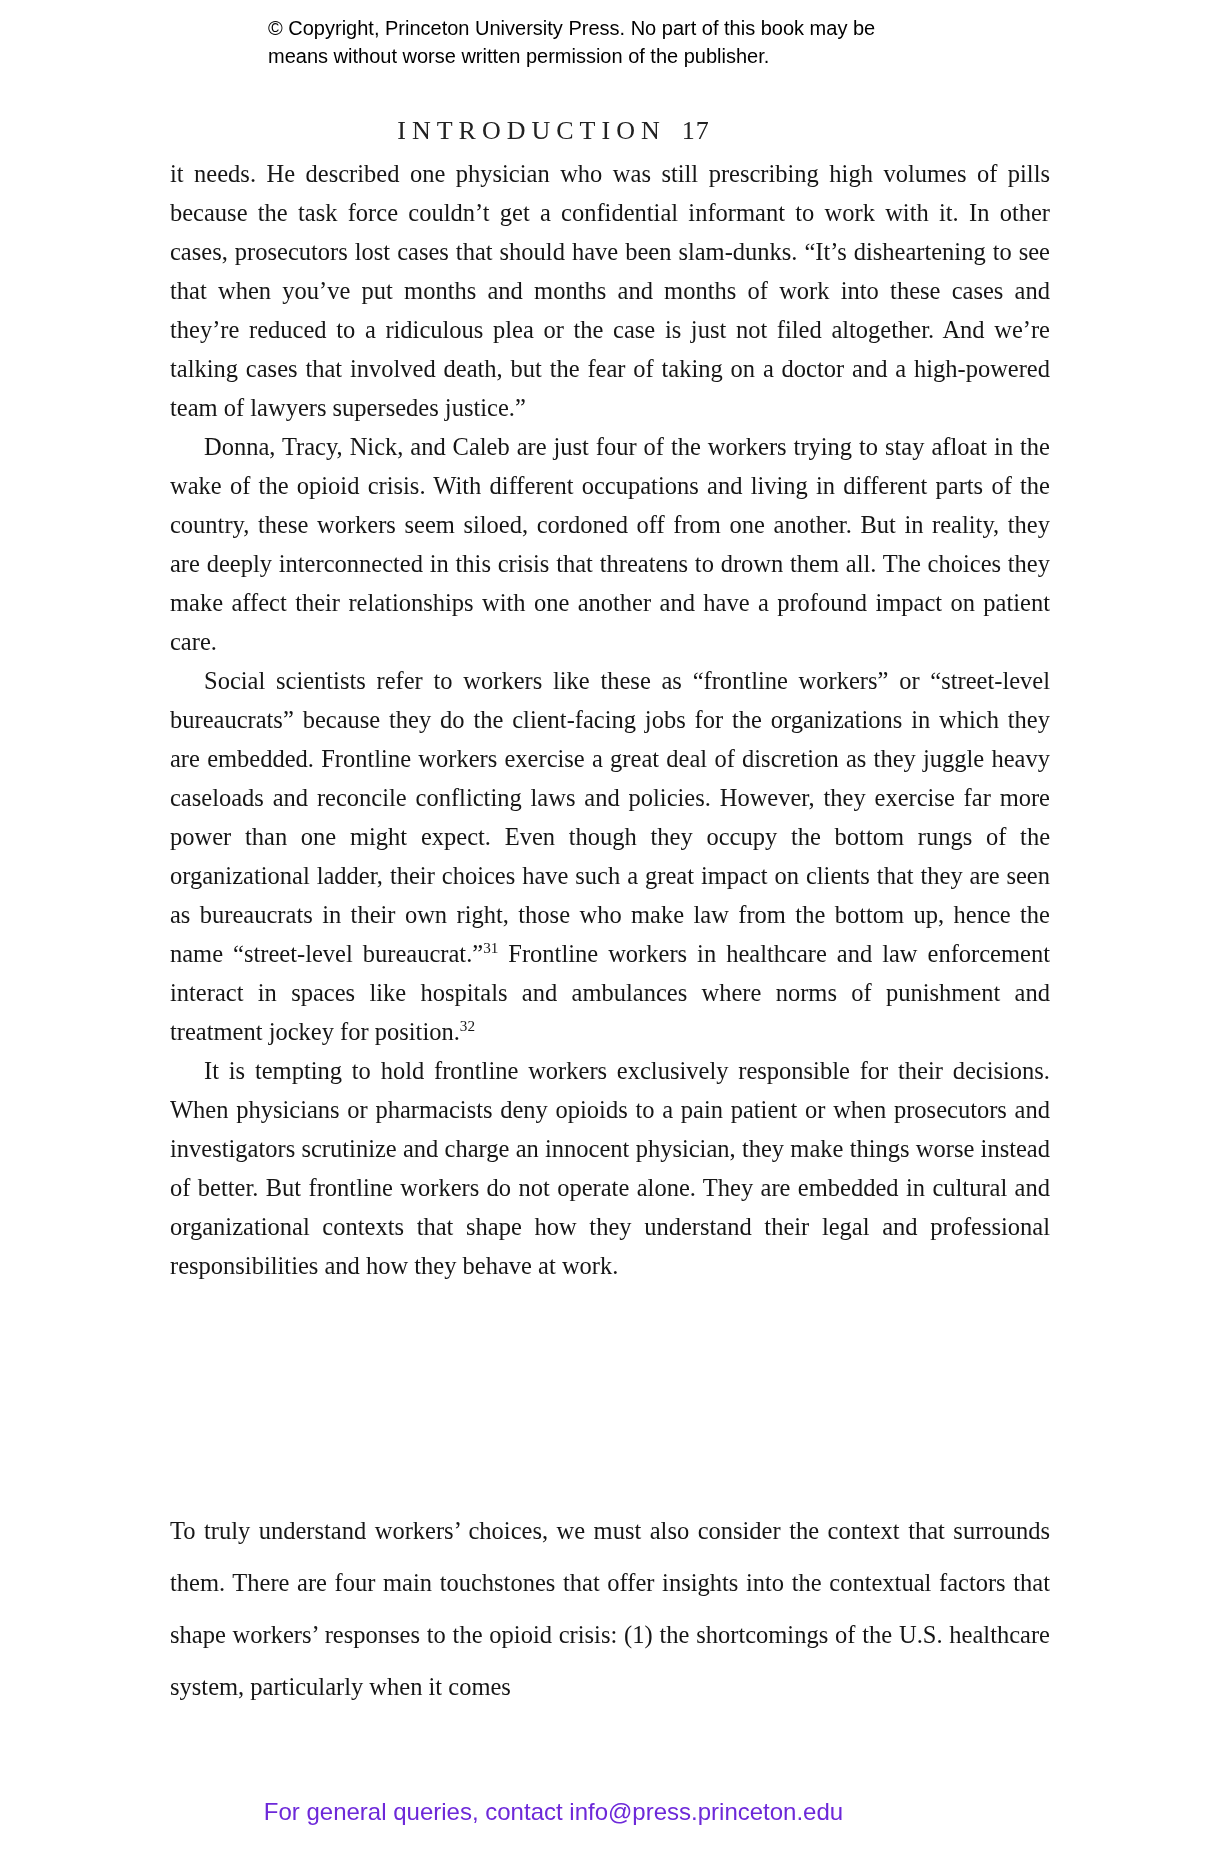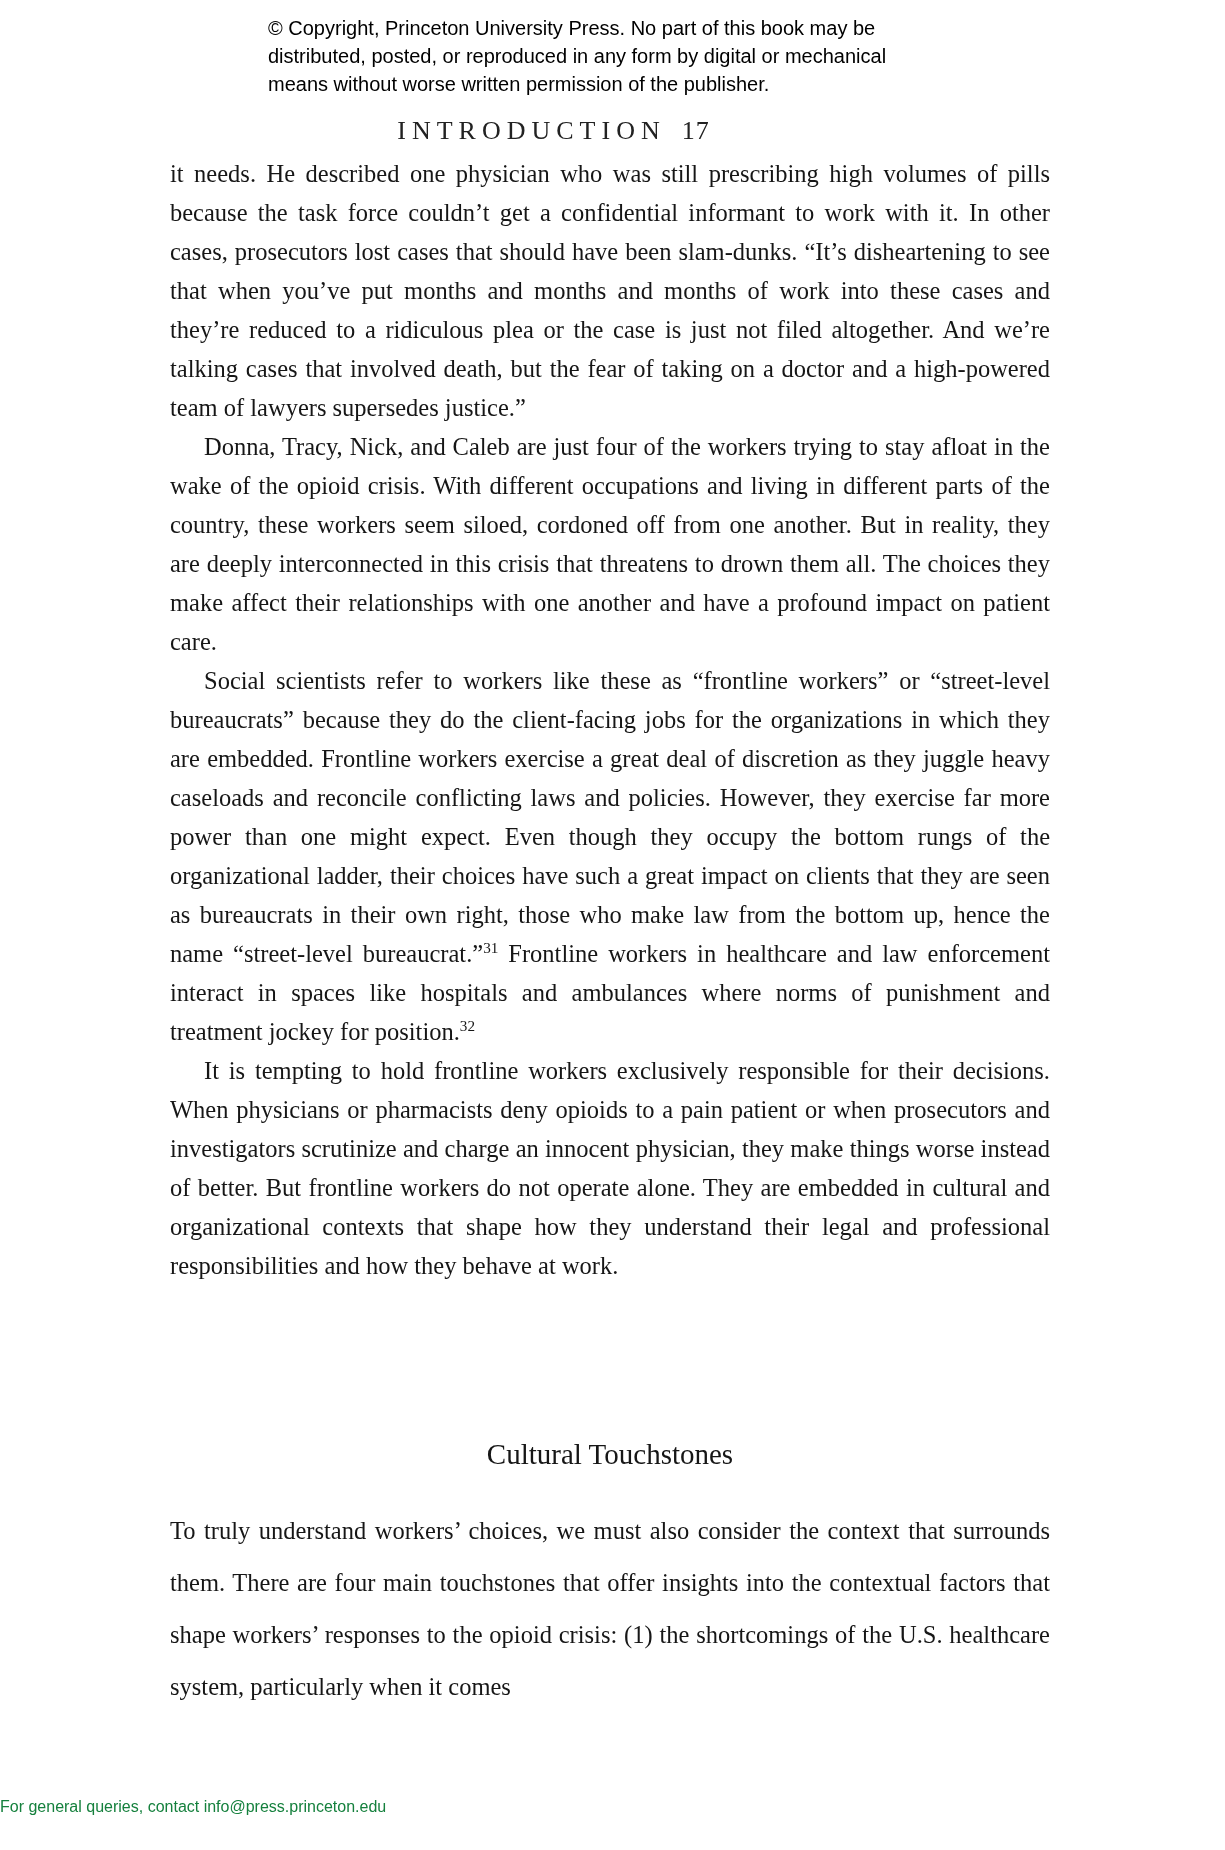--- a/index.html
+++ b/index.html
@@ -78,48 +78,47 @@
   }
   .section-2 {
     top: 1505px;
     line-height: 52px;
   }
   .page-footer {
     position: absolute;
     top: 1798px;
     left: 0;
     width: 100%;
+    text-align: center;
     font-family: "Liberation Sans", sans-serif;
-    font-size: 16px;
-    color: #15803d;
+    font-size: 24px;
+    color: #6d28d9;
   }
 </style>
 </head>
 <body>
 
 <div class="page">
 
   <div class="copyright" id="copyright">
       <div>© Copyright, Princeton University Press. No part of this book may be</div>
-      <div>distributed, posted, or reproduced in any form by digital or mechanical</div>
       <div>means without worse written permission of the publisher.</div>
     </div>
 
   <div class="running-head">
     <span class="rh-title">INTRODUCTION</span><span class="rh-page">17</span>
   </div>
 
   <div class="body-text" id="body-text">
       <p class="para">it needs. He described one physician who was still prescribing high volumes of pills because the task force couldn’t get a confidential informant to work with it. In other cases, prosecutors lost cases that should have been slam-dunks. “It’s disheartening to see that when you’ve put months and months and months of work into these cases and they’re reduced to a ridiculous plea or the case is just not filed altogether. And we’re talking cases that involved death, but the fear of taking on a doctor and a high-powered team of lawyers supersedes justice.”</p>
       <p class="para indent">Donna, Tracy, Nick, and Caleb are just four of the workers trying to stay afloat in the wake of the opioid crisis. With different occupations and living in different parts of the country, these workers seem siloed, cordoned off from one another. But in reality, they are deeply interconnected in this crisis that threatens to drown them all. The choices they make affect their relationships with one another and have a profound impact on patient care.</p>
       <p class="para indent">Social scientists refer to workers like these as “frontline workers” or “street-level bureaucrats” because they do the client-facing jobs for the organizations in which they are embedded. Frontline workers exercise a great deal of discretion as they juggle heavy caseloads and reconcile conflicting laws and policies. However, they exercise far more power than one might expect. Even though they occupy the bottom rungs of the organizational ladder, their choices have such a great impact on clients that they are seen as bureaucrats in their own right, those who make law from the bottom up, hence the name “street-level bureaucrat.”<sup>31</sup> Frontline workers in healthcare and law enforcement interact in spaces like hospitals and ambulances where norms of punishment and treatment jockey for position.<sup>32</sup></p>
       <p class="para indent">It is tempting to hold frontline workers exclusively responsible for their decisions. When physicians or pharmacists deny opioids to a pain patient or when prosecutors and investigators scrutinize and charge an innocent physician, they make things worse instead of better. But frontline workers do not operate alone. They are embedded in cultural and organizational contexts that shape how they understand their legal and professional responsibilities and how they behave at work.</p>
     </div>
 
-  <h2 class="section-heading">Cultural Touchstones</h2>
 
   <div class="body-text section-2" id="section-text">
       <p class="para">To truly understand workers’ choices, we must also consider the context that surrounds them. There are four main touchstones that offer insights into the contextual factors that shape workers’ responses to the opioid crisis: (1) the shortcomings of the U.S. healthcare system, particularly when it comes</p>
     </div>
 
   <div class="page-footer">
     <span>For general queries, contact info@press.princeton.edu</span>
   </div>
 
 </div>

